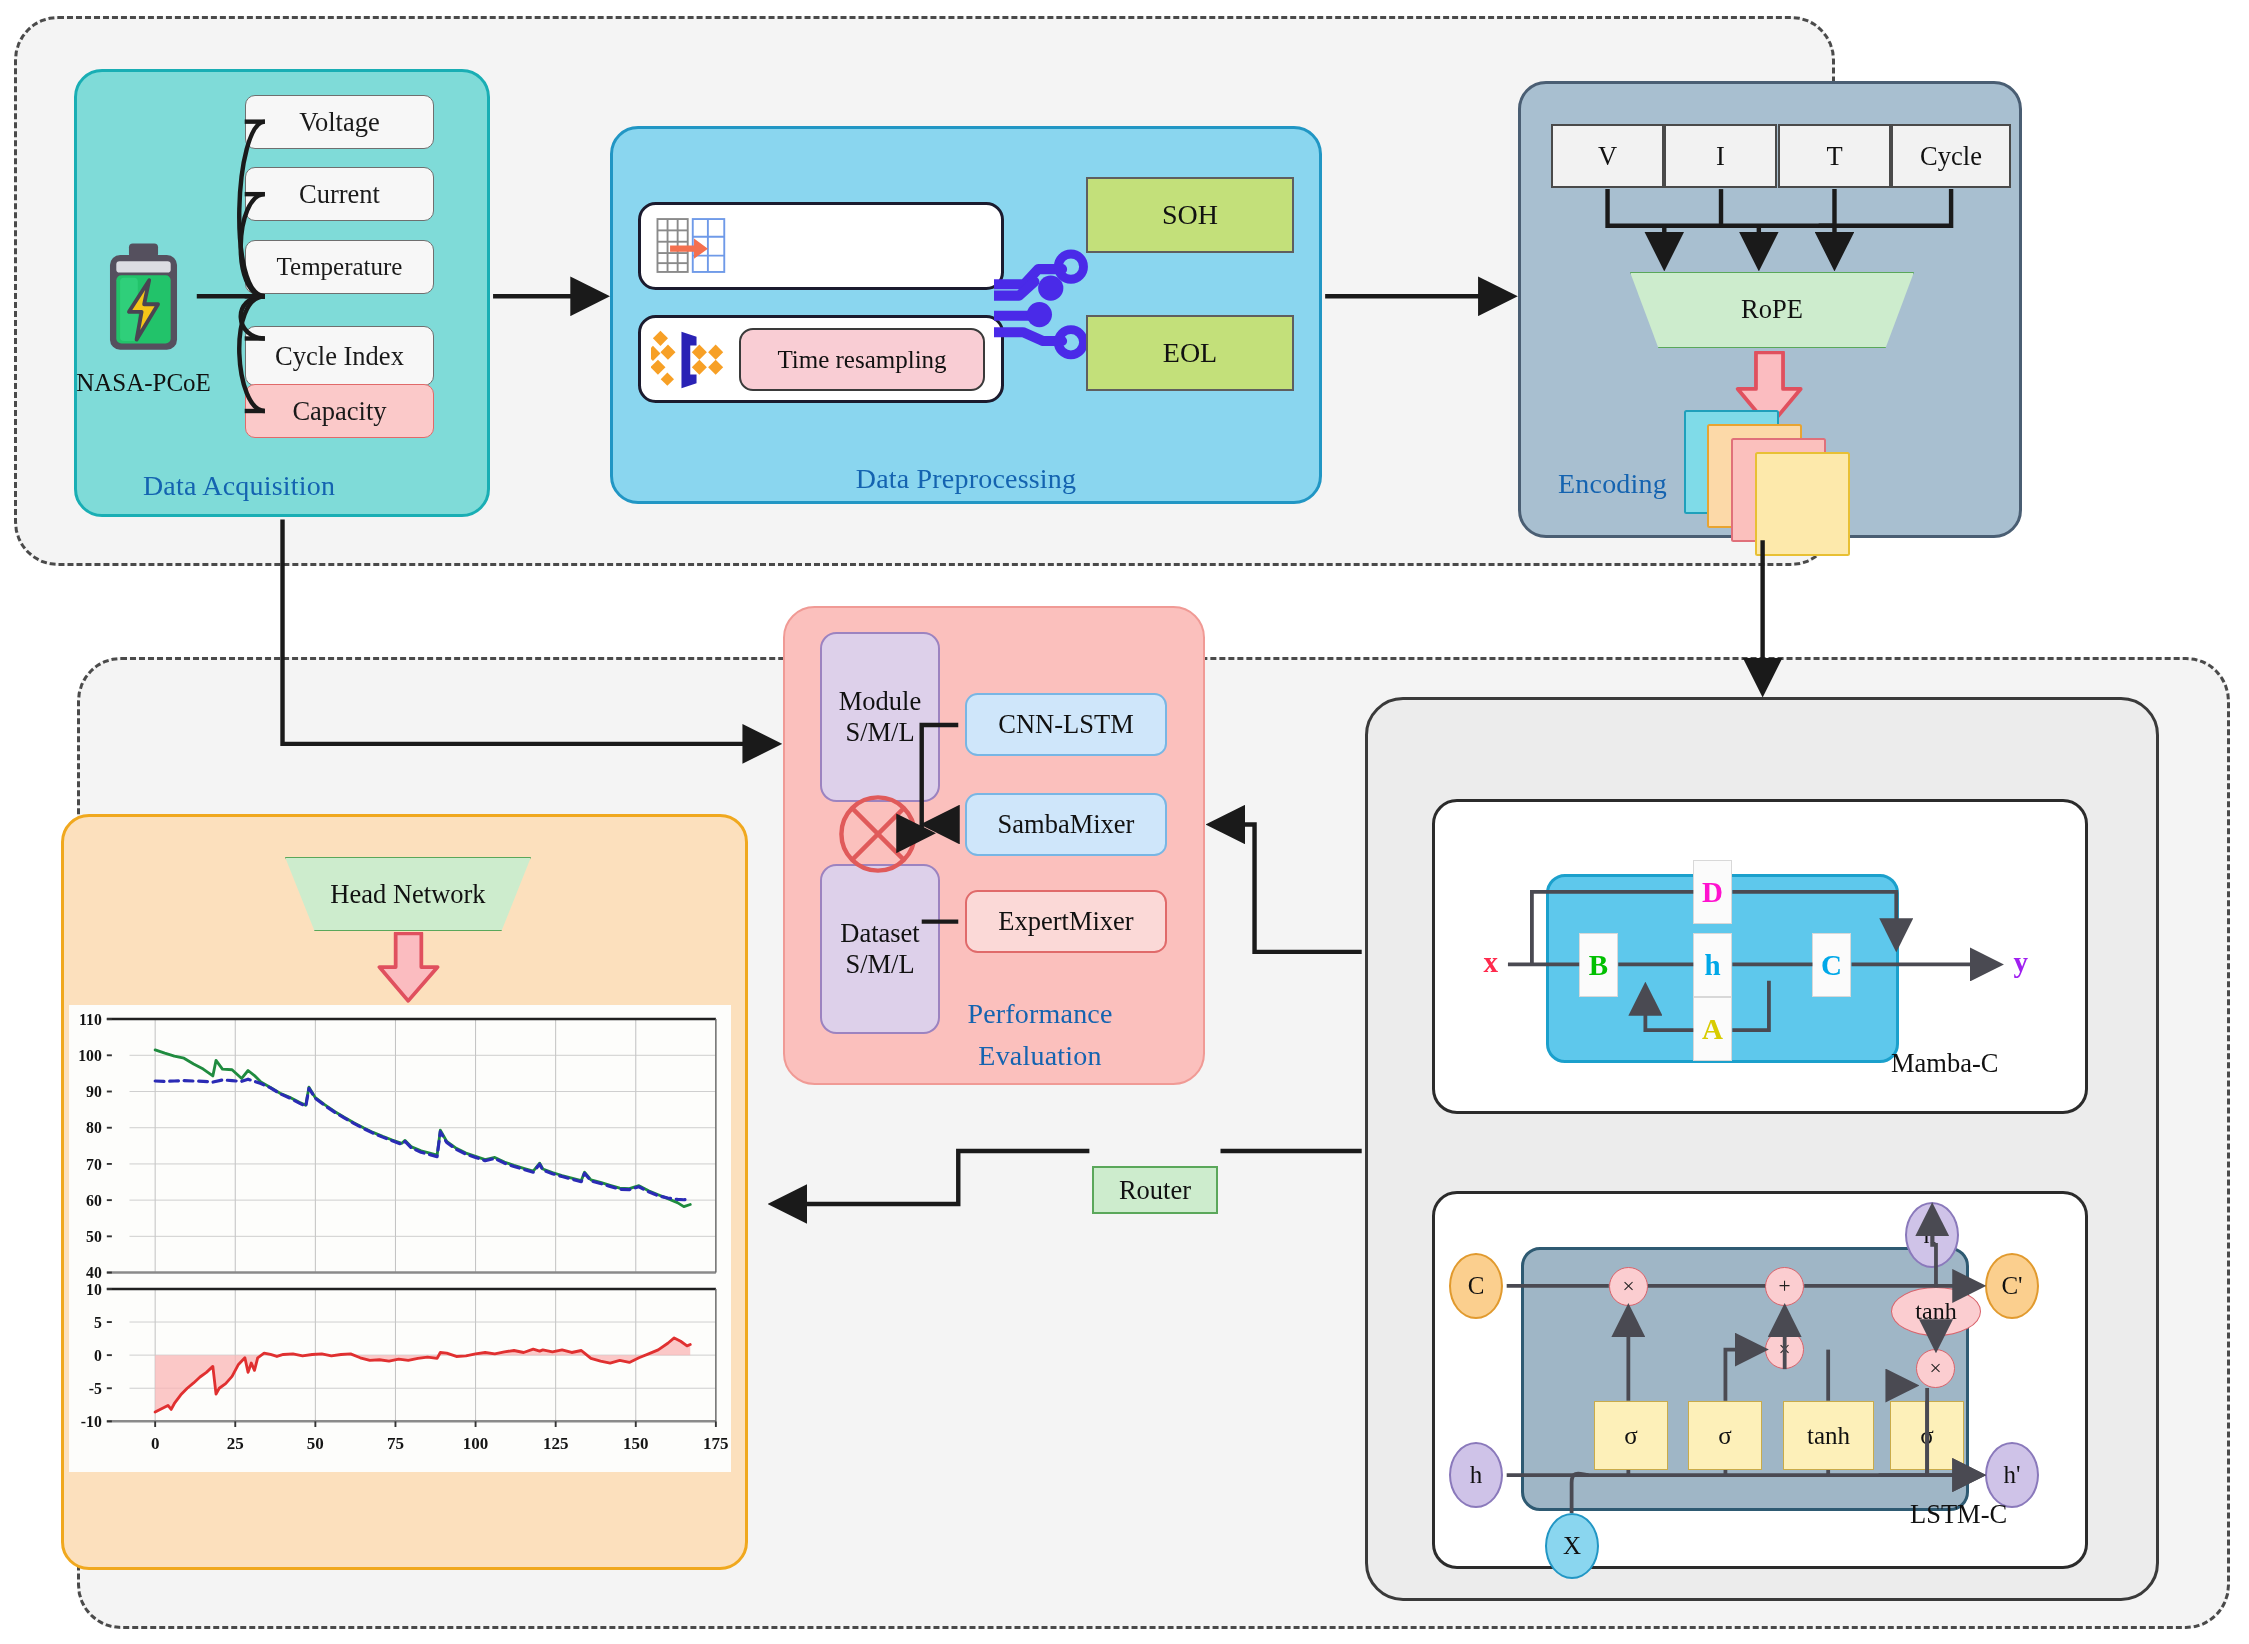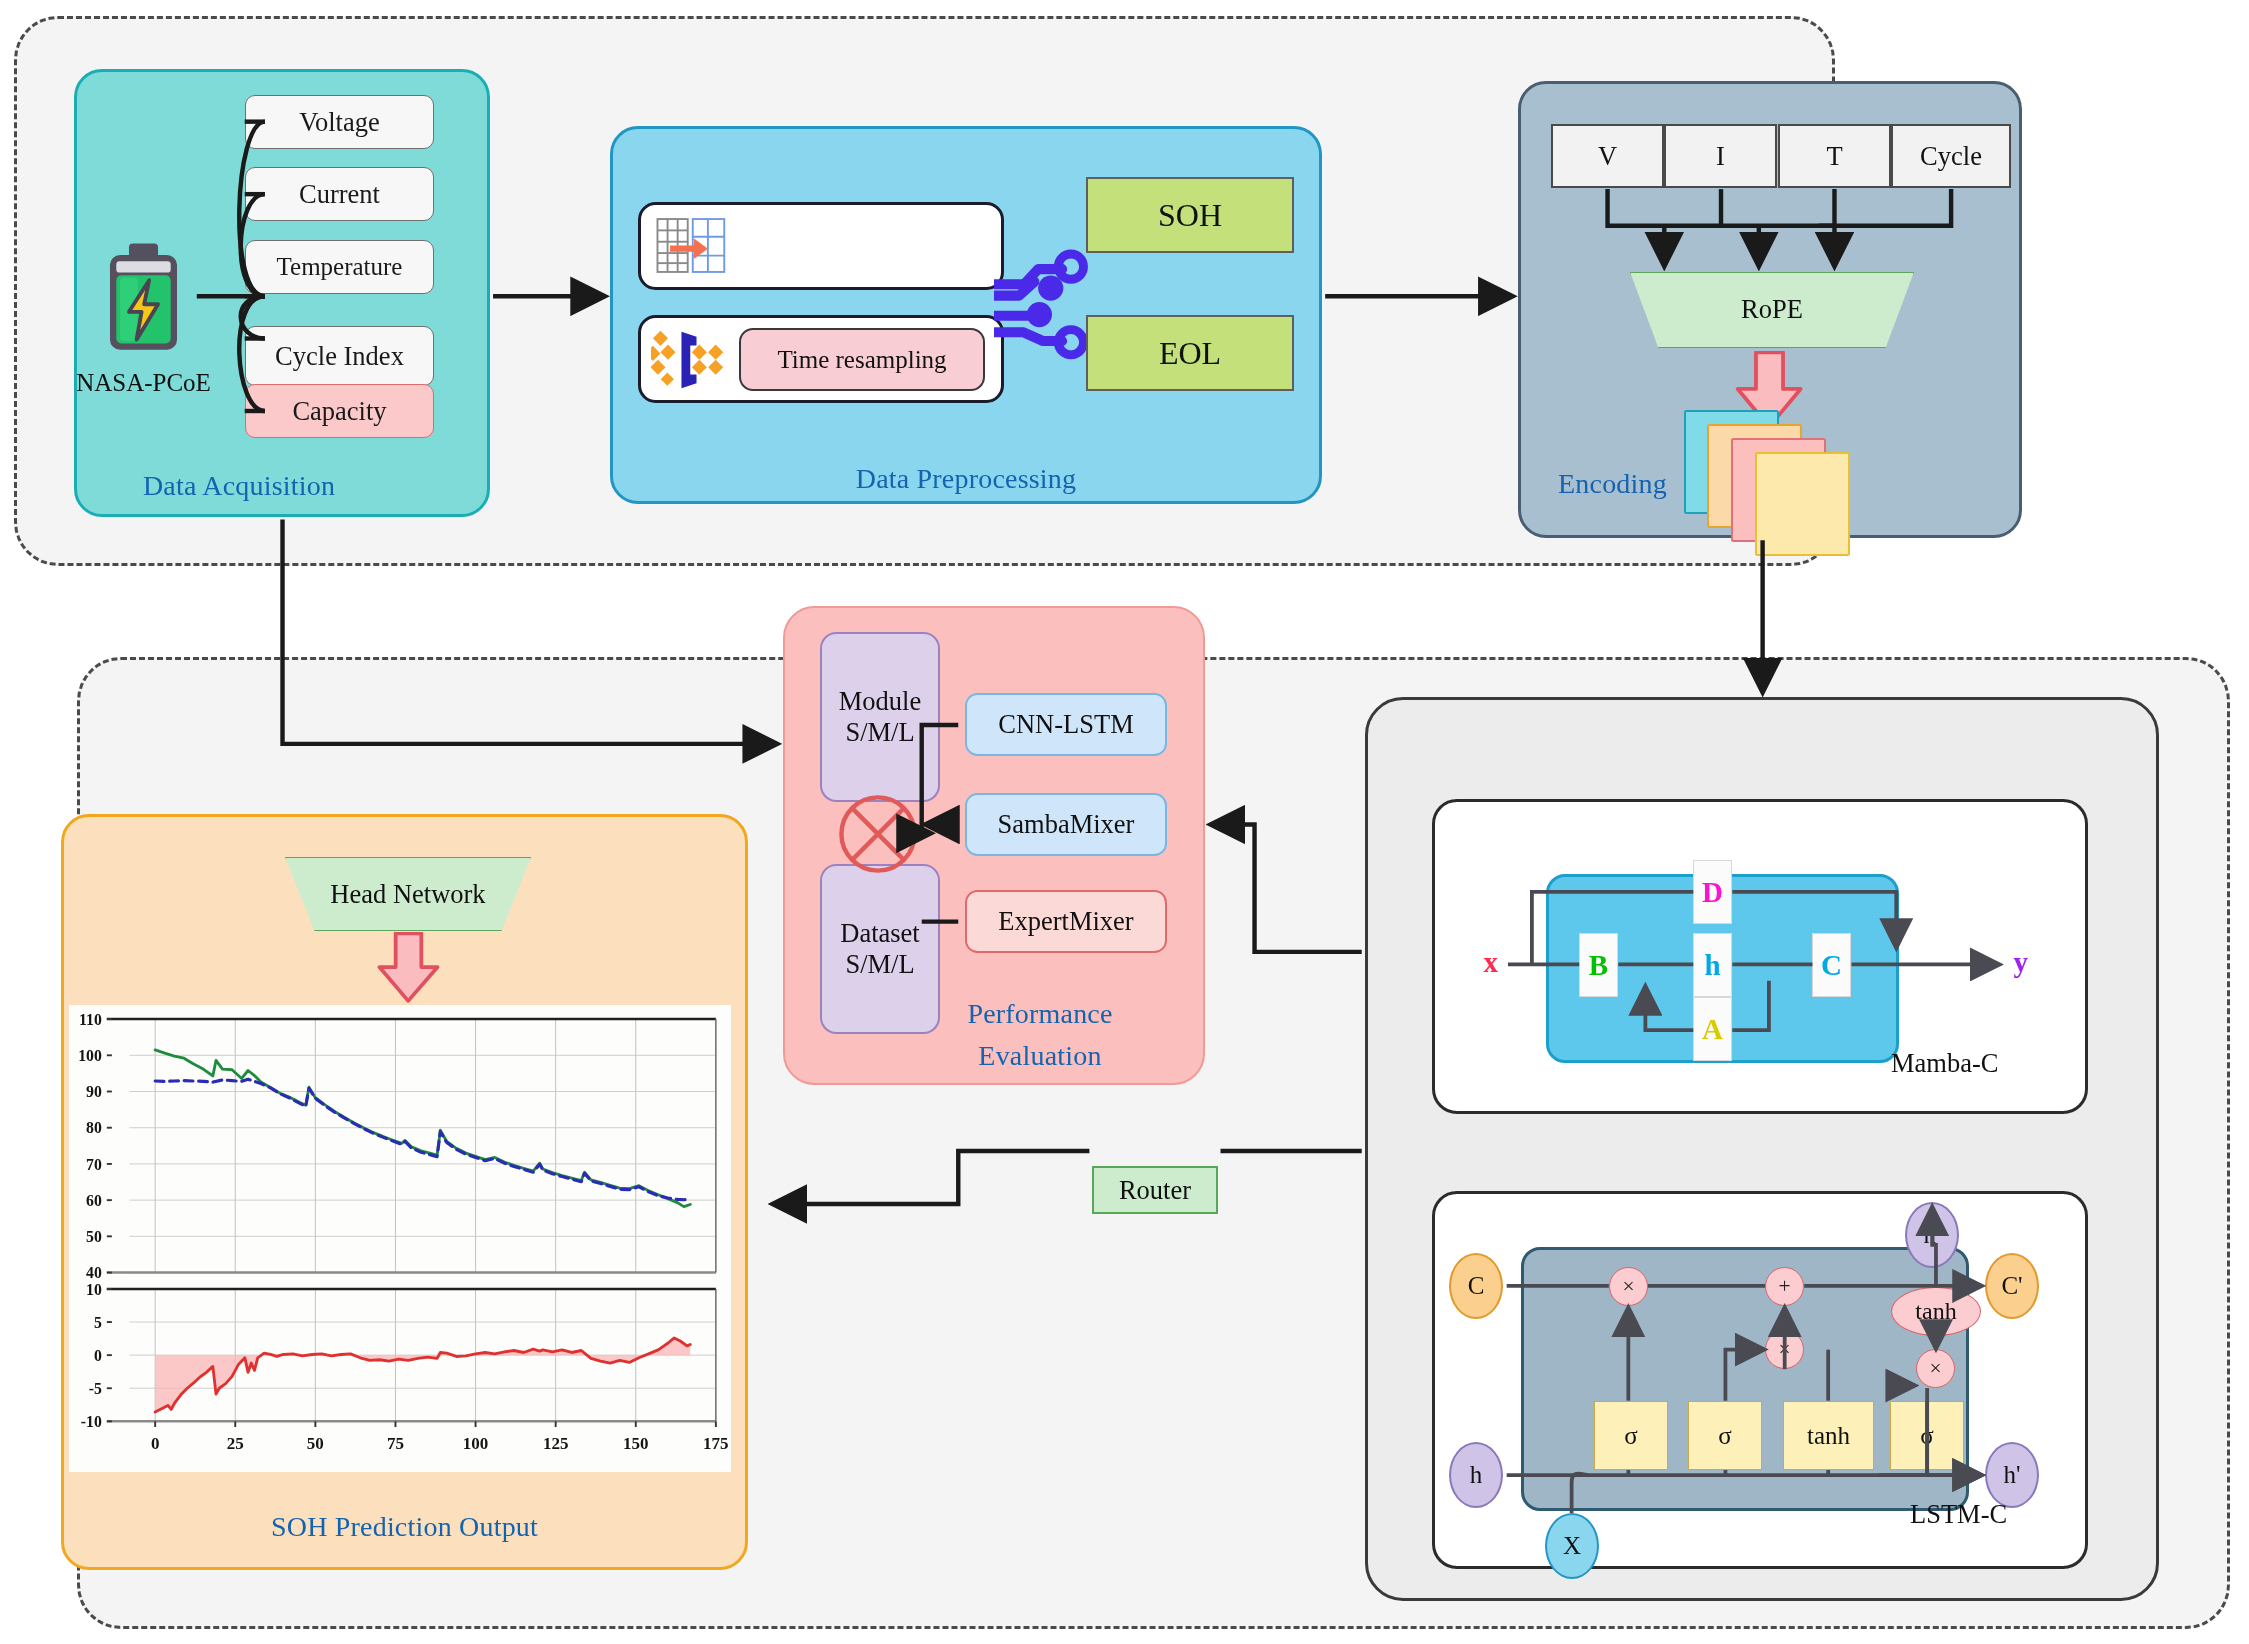--- a/index.html
+++ b/index.html
@@ -21,21 +21,21 @@
   .feat{background:#f7f7f7;border:1.9px solid #6f6f6f;border-radius:10px;font-size:26.5px;color:#1a1a1a;}
   .feat.cap{background:#fbc9c9;border-color:#e06a6a;}
   .nasa-label{font-size:25px;color:#111;}
 
   
   .prep{background:#8ad6ef;border:3.2px solid #2196c4;border-radius:28px;}
   .prep-card{background:#ffffff;border:3.2px solid #1b1b2e;border-radius:17.7px;}
   .pill{border-radius:14px;border:2.5px solid #3a3a3a;font-size:25px;color:#111;}
   .pill.anom{background:#f8c08a;}
   .pill.resamp{background:#f9cdd4;}
-  .outbox{background:#c3e07a;border:2.5px solid #5f5f5f;font-size:32px;color:#111;}
+  .outbox{background:#c3e07a;border:2.5px solid #5f5f5f;font-size:28px;color:#111;}
 
   
   .enc{background:#a8bfd0;border:3.2px solid #4a5e73;border-radius:28px;}
   .vitcell{background:#f2f2f2;border:2.5px solid #4a4a4a;font-size:26.5px;color:#111;}
   .rope{background:#cdeccd;border:1.9px solid #5aa75a;font-size:26.5px;color:#111;
         clip-path:polygon(10% 0,90% 0,100% 100%,0% 100%);
         transform:scaleY(-1);}
   .rope span{transform:scaleY(-1);}
   .card-stack div{border-radius:2.5px;}
 
@@ -350,21 +350,20 @@
         <line x1="644.8524590163935" y1="660" x2="644.8524590163935" y2="669" stroke="#333" stroke-width="3"></line>
         <text x="771.9016393442623" y="704" text-anchor="middle" font-size="27" font-family="&quot;Liberation Serif&quot;,serif" fill="#151515" font-weight="bold">125</text>
         <line x1="771.9016393442623" y1="660" x2="771.9016393442623" y2="669" stroke="#333" stroke-width="3"></line>
         <text x="898.9508196721312" y="704" text-anchor="middle" font-size="27" font-family="&quot;Liberation Serif&quot;,serif" fill="#151515" font-weight="bold">150</text>
         <line x1="898.9508196721312" y1="660" x2="898.9508196721312" y2="669" stroke="#333" stroke-width="3"></line>
         <text x="1026" y="704" text-anchor="middle" font-size="27" font-family="&quot;Liberation Serif&quot;,serif" fill="#151515" font-weight="bold">175</text>
         <line x1="1026" y1="660" x2="1026" y2="669" stroke="#333" stroke-width="3"></line>
       </svg>
   </div>
 
-  <div class="abs ctr stage-label" style="left:61px;top:1507px;width:687px;height:39px;">SOH Prediction Output</div>
 
   <svg class="olay" viewBox="0 0 3569 2608" width="2250" height="1644">
     <defs>
       <marker id="ah" markerWidth="9" markerHeight="9" refX="7.2" refY="4.5" orient="auto">
         <path d="M0,0 L9,4.5 L0,9 z" fill="#1a1a1a"></path>
       </marker>
       <marker id="ahs" markerWidth="9" markerHeight="9" refX="7.2" refY="4.5" orient="auto">
         <path d="M0,0 L9,4.5 L0,9 z" fill="#4a4a52"></path>
       </marker>
     </defs>

